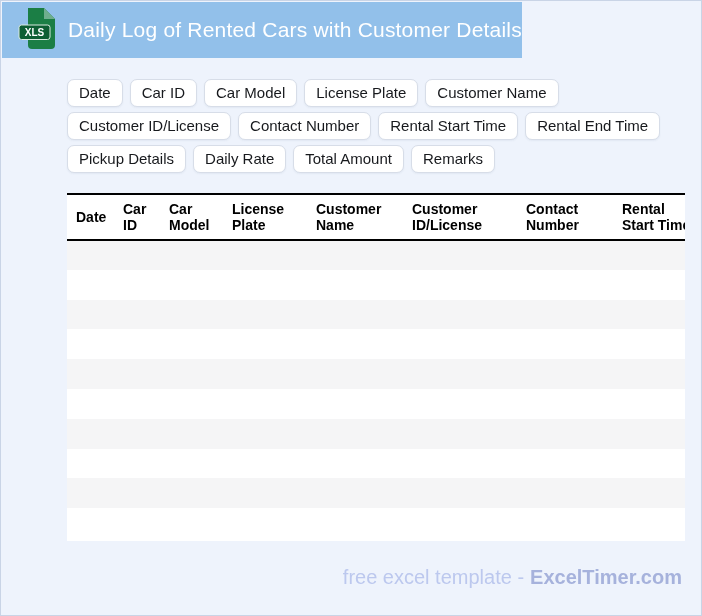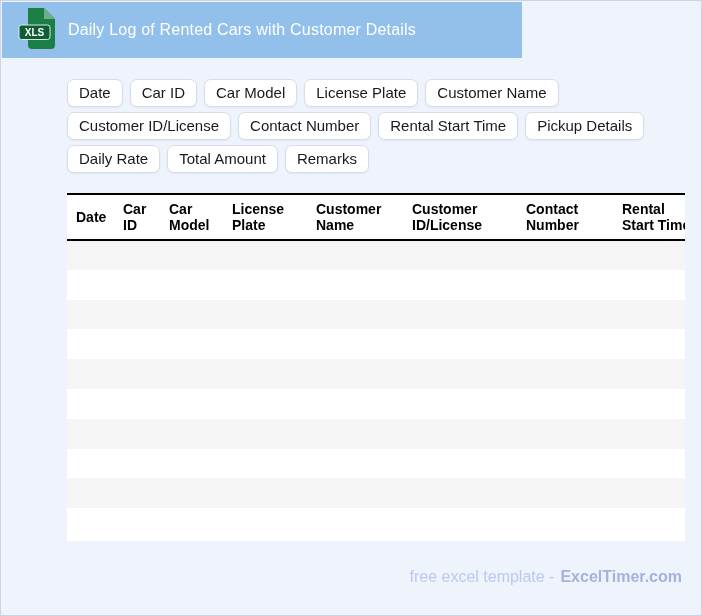--- a/index.html
+++ b/index.html
@@ -24,21 +24,21 @@
     align-items: center;
   }
   .xls-icon-wrap {
     margin-left: 15px;
     width: 42px; height: 48px;
     display: flex; align-items: center; justify-content: center;
   }
   .header-title {
     margin-left: 9px;
     color: #ffffff;
-    font-size: 16px;
+    font-size: 21px;
     font-weight: 400;
     letter-spacing: 0.2px;
     white-space: nowrap;
   }
 
   .chips {
     position: absolute;
     left: 66px; top: 78px;
     width: 645px;
     display: flex;
@@ -94,21 +94,21 @@
   .c2 { width: 63px; }
   .c3 { width: 84px; }
   .c4 { width: 96px; }
   .c5 { width: 114px; }
   .c6 { width: 96px; }
   .c7 { width: 97px; }
 
   .footer-credit {
     position: absolute;
     right: 19px; top: 566px;
-    font-size: 16px;
+    font-size: 20px;
     line-height: 20px;
     color: #bcc8ee;
     white-space: nowrap;
   }
   .footer-credit .brand {
     font-weight: bold;
     color: #a6b2dc;
     margin-left: 6px;
     text-decoration: none;
   }
@@ -132,20 +132,21 @@
 
   <div class="chips">
       <span class="chip">Date</span>
       <span class="chip">Car ID</span>
       <span class="chip">Car Model</span>
       <span class="chip">License Plate</span>
       <span class="chip">Customer Name</span>
       <span class="chip">Customer ID/License</span>
       <span class="chip">Contact Number</span>
       <span class="chip">Rental Start Time</span>
+      <span class="chip">Rental End Time</span>
       <span class="chip">Pickup Details</span>
       <span class="chip">Daily Rate</span>
       <span class="chip">Total Amount</span>
       <span class="chip">Remarks</span>
     </div>
 
   <div class="table-wrap">
     <table class="sheet">
       <thead>
         <tr>

